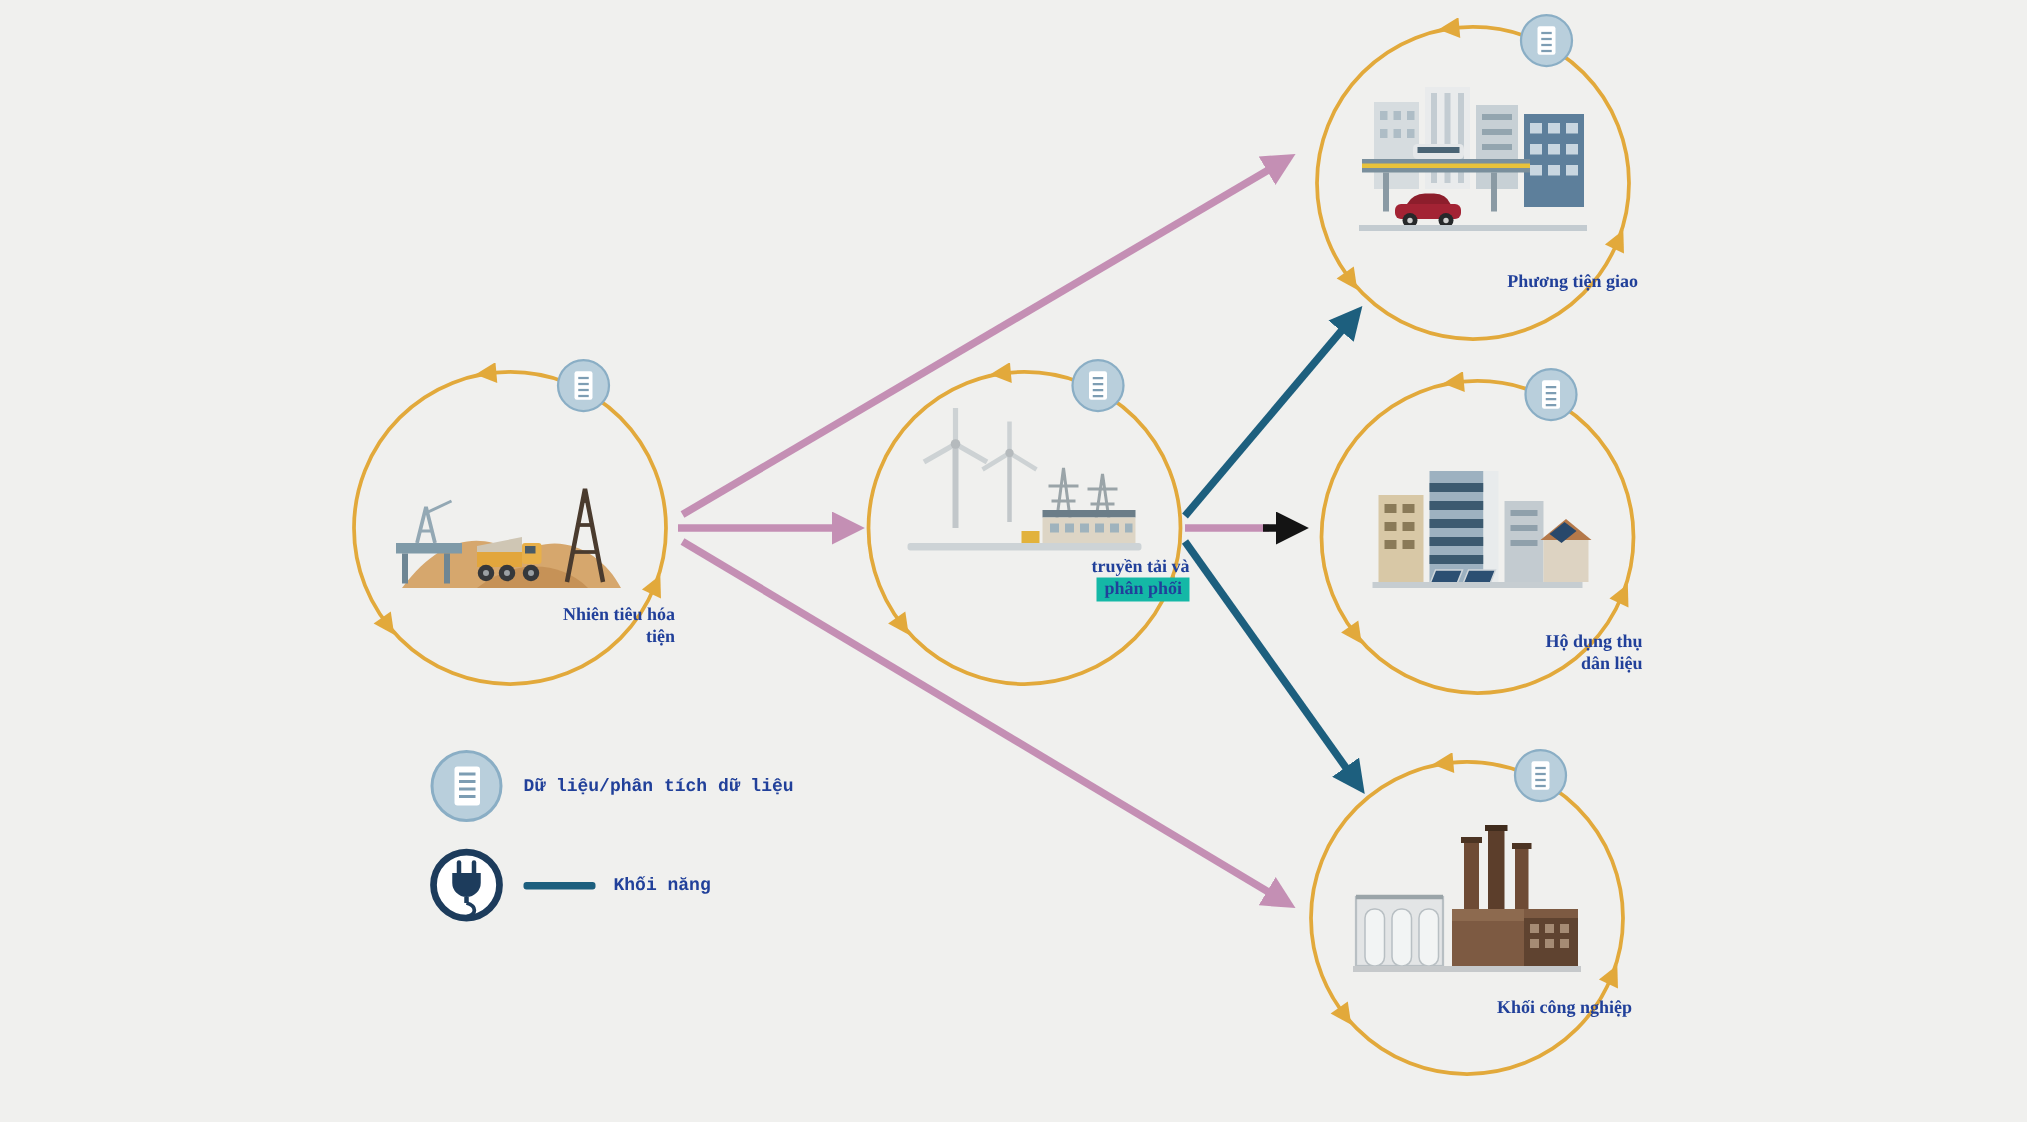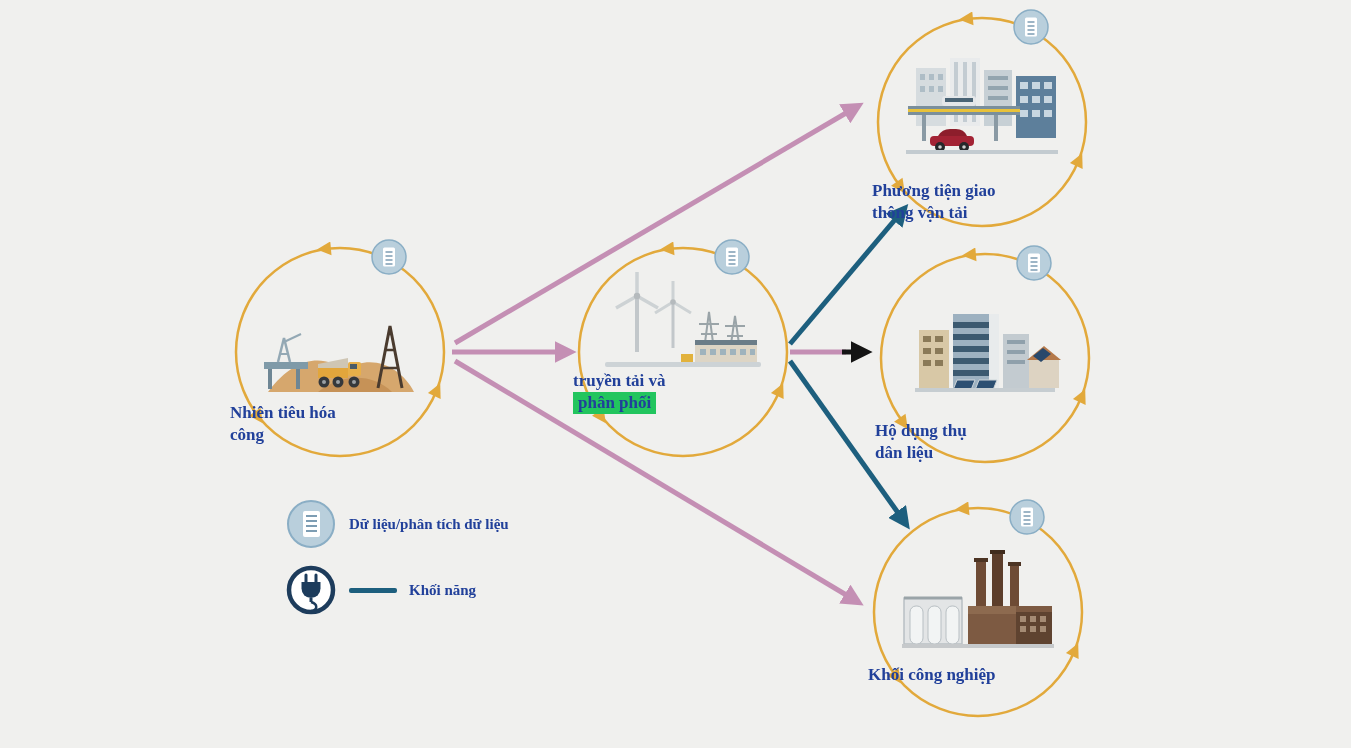--- a/index.html
+++ b/index.html
@@ -18,29 +18,29 @@
 
   .node{position:absolute;width:220px;height:220px;z-index:2;}
   .ring{position:absolute;left:0;top:0;width:220px;height:220px;}
   .ring-circle{fill:none;stroke:var(--gold,#e2a93b);stroke-width:2.5;}
   .ring-arrow{fill:var(--gold,#e2a93b);}
   .illus{position:absolute;left:50%;transform:translateX(-50%);}
   .badge{position:absolute;right:42px;top:-4px;width:38px;height:38px;}
   .badge-bg{fill:var(--badge-fill,#b9cfdc);stroke:var(--badge-border,#8aaec5);stroke-width:1.5;}
   .badge-line{stroke:#7d9db3;stroke-width:1.5;}
   .node-label{
-    position:absolute;left:0;width:100%;text-align:left;
-    font-weight:bold;font-size:17px;line-height:1.28;color:var(--label,#21409a);
+    position:absolute;left:0;width:100%;text-align:right;
+    font-weight:bold;font-size:12px;line-height:1.28;color:var(--label,#21409a);
   }
   .node-label span{display:block;}
-  .node-label .chip{display:inline-block;background:#22c55e;padding:0 5px;}
+  .node-label .chip{display:inline-block;background:#14b8a6;padding:0 5px;}
 
   .legend{position:absolute;left:285px;top:498px;width:420px;height:200px;z-index:2;}
   .legend-row{position:absolute;left:0;display:flex;align-items:center;gap:12px;}
-  .legend-label{font-weight:bold;font-size:15px;color:var(--label,#21409a);white-space:nowrap;}
+  .legend-label{font-weight:bold;font-size:12px;color:var(--label,#21409a);white-space:nowrap;font-family:Liberation Mono, monospace;}
   .legend-line{width:48px;height:5px;border-radius:2px;}
   .line-elec{background:var(--electricity,#1d5b7d);}
   .line-fuel{background:var(--fuel,#c48fb4);}
   .licon{width:52px;height:52px;flex:0 0 52px;}
 </style>
 </head>
 <body>
 
 <div class="stage">
 
@@ -99,21 +99,21 @@
     <svg class="badge" viewBox="0 0 38 38">
       <circle class="badge-bg" cx="19" cy="19" r="17"></circle>
       <rect x="13" y="9.5" width="12" height="19" rx="1.5" fill="#ffffff"></rect>
       <line class="badge-line" x1="15.5" y1="14" x2="22.5" y2="14"></line>
         <line class="badge-line" x1="15.5" y1="18" x2="22.5" y2="18"></line>
       <line class="badge-line" x1="15.5" y1="22" x2="22.5" y2="22"></line>
         <line class="badge-line" x1="15.5" y1="26" x2="22.5" y2="26"></line>
     </svg>
     <div class="node-label" style="top:160px">
       <span>Nhiên tiêu hóa</span>
-      <span>công</span>
+      <span>tiện</span>
     </div>
   </div>
 
   <div class="node" id="node-power" style="left:573px;top:242px">
     <svg class="ring" viewBox="0 0 220 220">
       <circle class="ring-circle" cx="110" cy="110" r="104"></circle>
       <path class="ring-arrow" transform="translate(100.9,6.4) rotate(175)" d="M0,-7 L14,0 L0,7 Z"></path>
       <path class="ring-arrow" transform="translate(24.8,169.7) rotate(55)" d="M0,-7 L14,0 L0,7 Z"></path>
       <path class="ring-arrow" transform="translate(204.3,154) rotate(-65)" d="M0,-7 L14,0 L0,7 Z"></path>
     </svg>
@@ -209,21 +209,20 @@
     <svg class="badge" viewBox="0 0 38 38">
       <circle class="badge-bg" cx="19" cy="19" r="17"></circle>
       <rect x="13" y="9.5" width="12" height="19" rx="1.5" fill="#ffffff"></rect>
       <line class="badge-line" x1="15.5" y1="14" x2="22.5" y2="14"></line>
         <line class="badge-line" x1="15.5" y1="18" x2="22.5" y2="18"></line>
       <line class="badge-line" x1="15.5" y1="22" x2="22.5" y2="22"></line>
         <line class="badge-line" x1="15.5" y1="26" x2="22.5" y2="26"></line>
     </svg>
     <div class="node-label" style="top:168px">
       <span>Phương tiện giao</span>
-      <span>thông vận tải</span>
     </div>
   </div>
 
   <div class="node" id="node-residential" style="left:875px;top:248px">
     <svg class="ring" viewBox="0 0 220 220">
       <circle class="ring-circle" cx="110" cy="110" r="104"></circle>
       <path class="ring-arrow" transform="translate(100.9,6.4) rotate(175)" d="M0,-7 L14,0 L0,7 Z"></path>
       <path class="ring-arrow" transform="translate(24.8,169.7) rotate(55)" d="M0,-7 L14,0 L0,7 Z"></path>
       <path class="ring-arrow" transform="translate(204.3,154) rotate(-65)" d="M0,-7 L14,0 L0,7 Z"></path>
     </svg>

